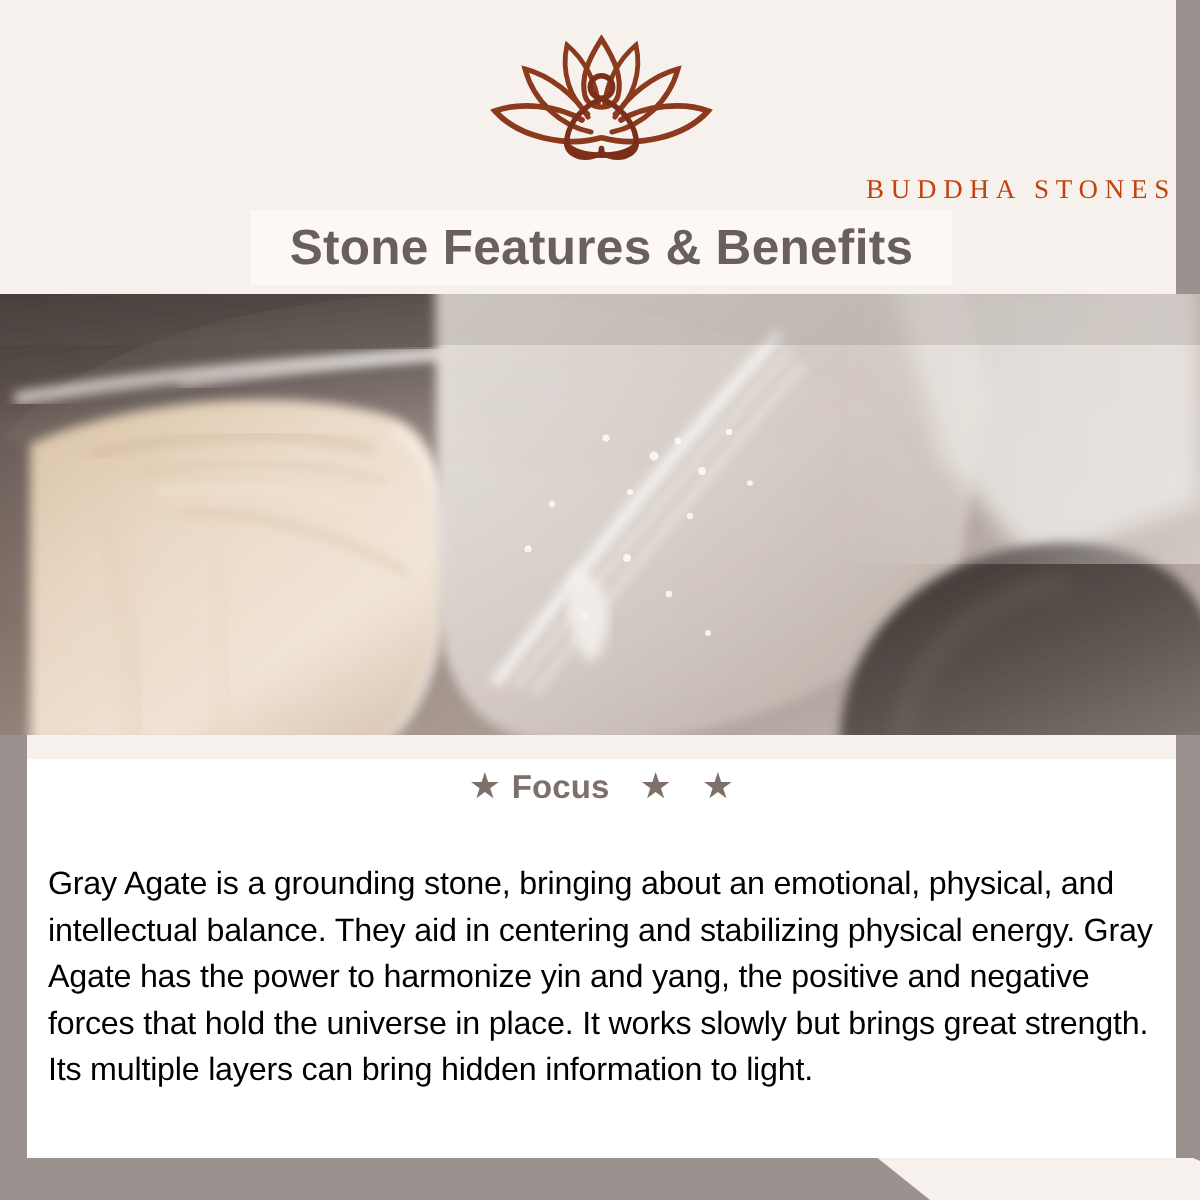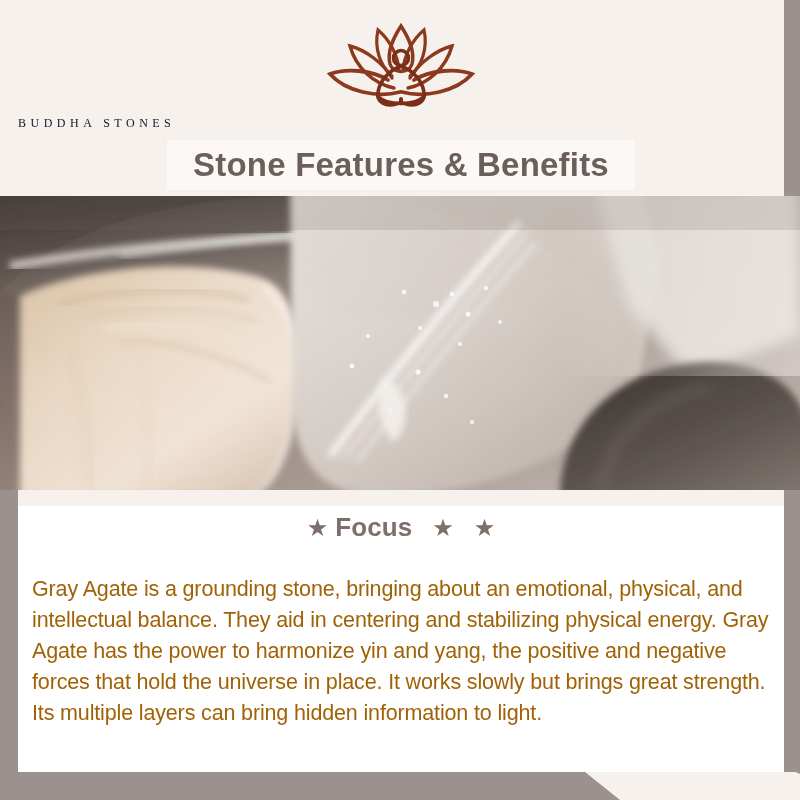--- a/index.html
+++ b/index.html
@@ -81,24 +81,24 @@
     right: 0;
     text-align: center;
   }
   .lotus {
     display: block;
     margin: 0 auto;
   }
   .brand-name {
     margin-top: 2px;
     font-family: "Liberation Serif", serif;
-    font-size: 12px;
+    font-size: 18px;
     letter-spacing: 4.5px;
-    color: #0f172a;
-    text-align: left;
+    color: #c2410c;
+    text-align: right;
     font-weight: 400;
   }
 
   .title-band {
     position: absolute;
     top: 140px;
     left: 149px;
     width: 468px;
     height: 50px;
     background: #fbf8f6;
@@ -162,30 +162,30 @@
     align-items: center;
     gap: 7px;
   }
   .benefit .star {
     color: #7d6f6a;
     font-size: 24px;
     line-height: 1;
   }
   .benefit .blabel {
     color: #7d6f6a;
-    font-size: 26px;
+    font-size: 22px;
     font-weight: 700;
     letter-spacing: 0.1px;
   }
   .description {
     position: absolute;
     top: 62px;
     left: 14px;
     right: 4px;
-    color: #a16207;
+    color: #000000;
     font-size: 21.5px;
     line-height: 31px;
     letter-spacing: -0.15px;
     text-align: left;
   }
 </style>
 </head>
 <body>
 
 <div id="card">

